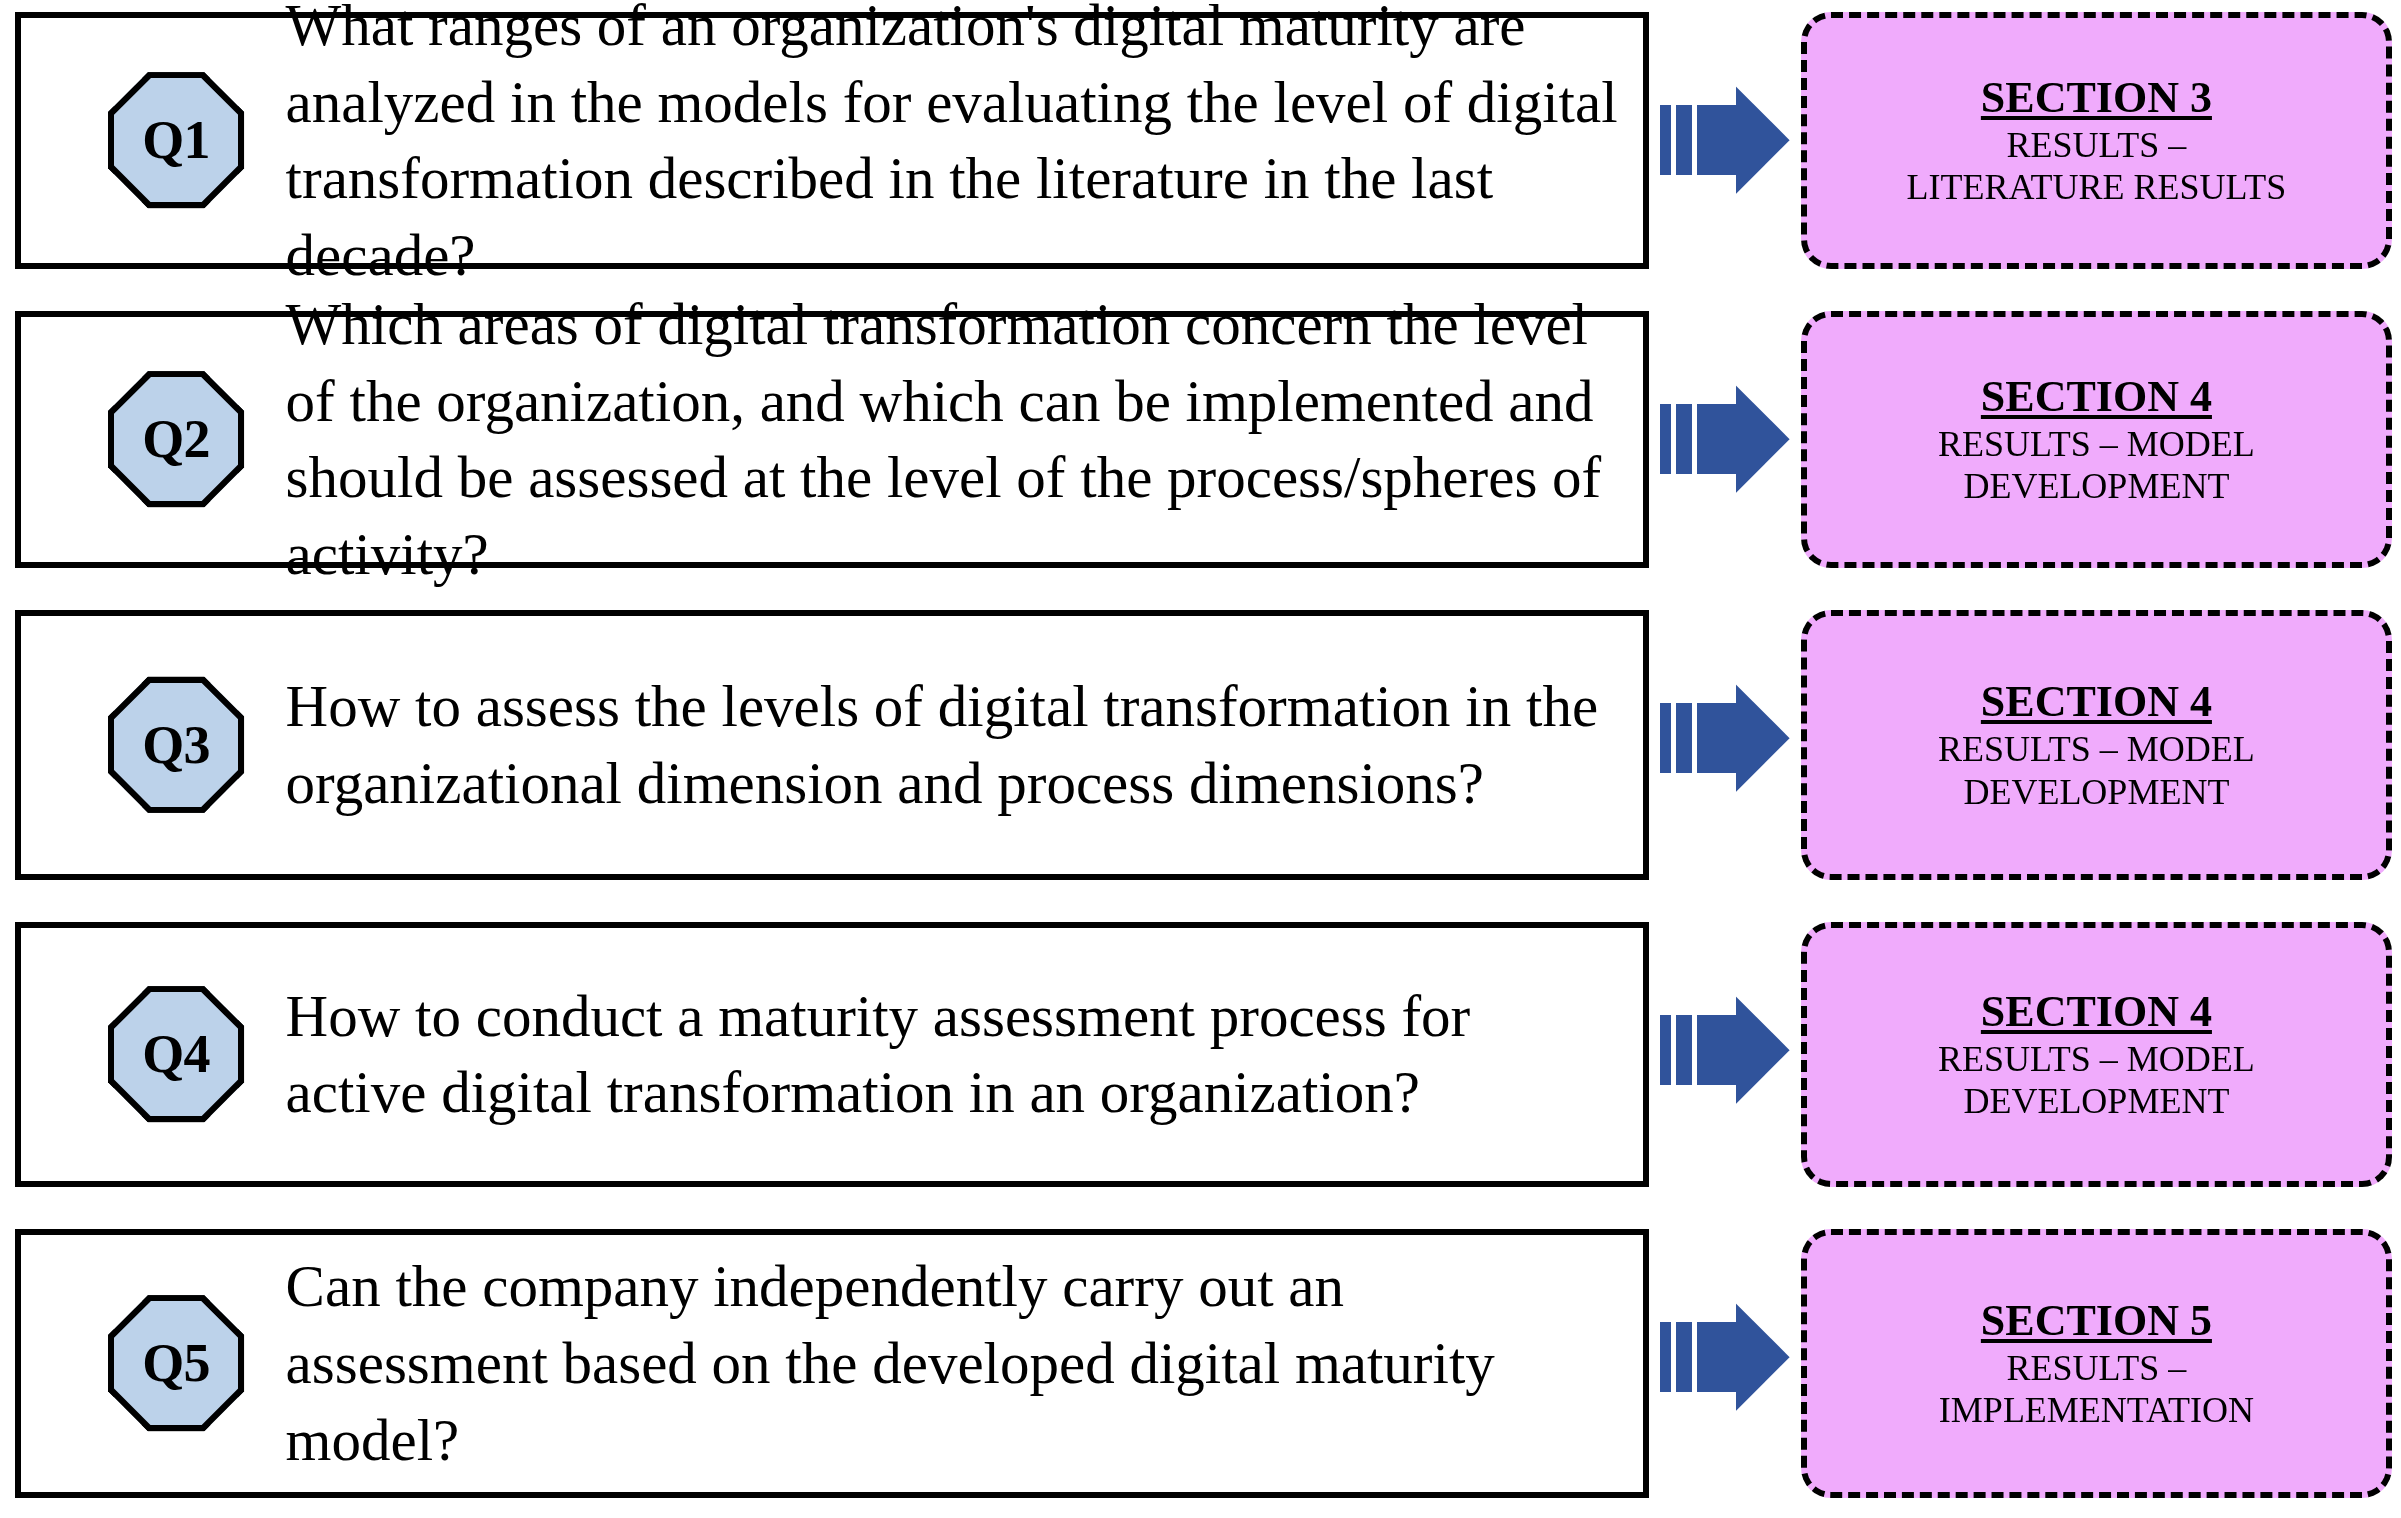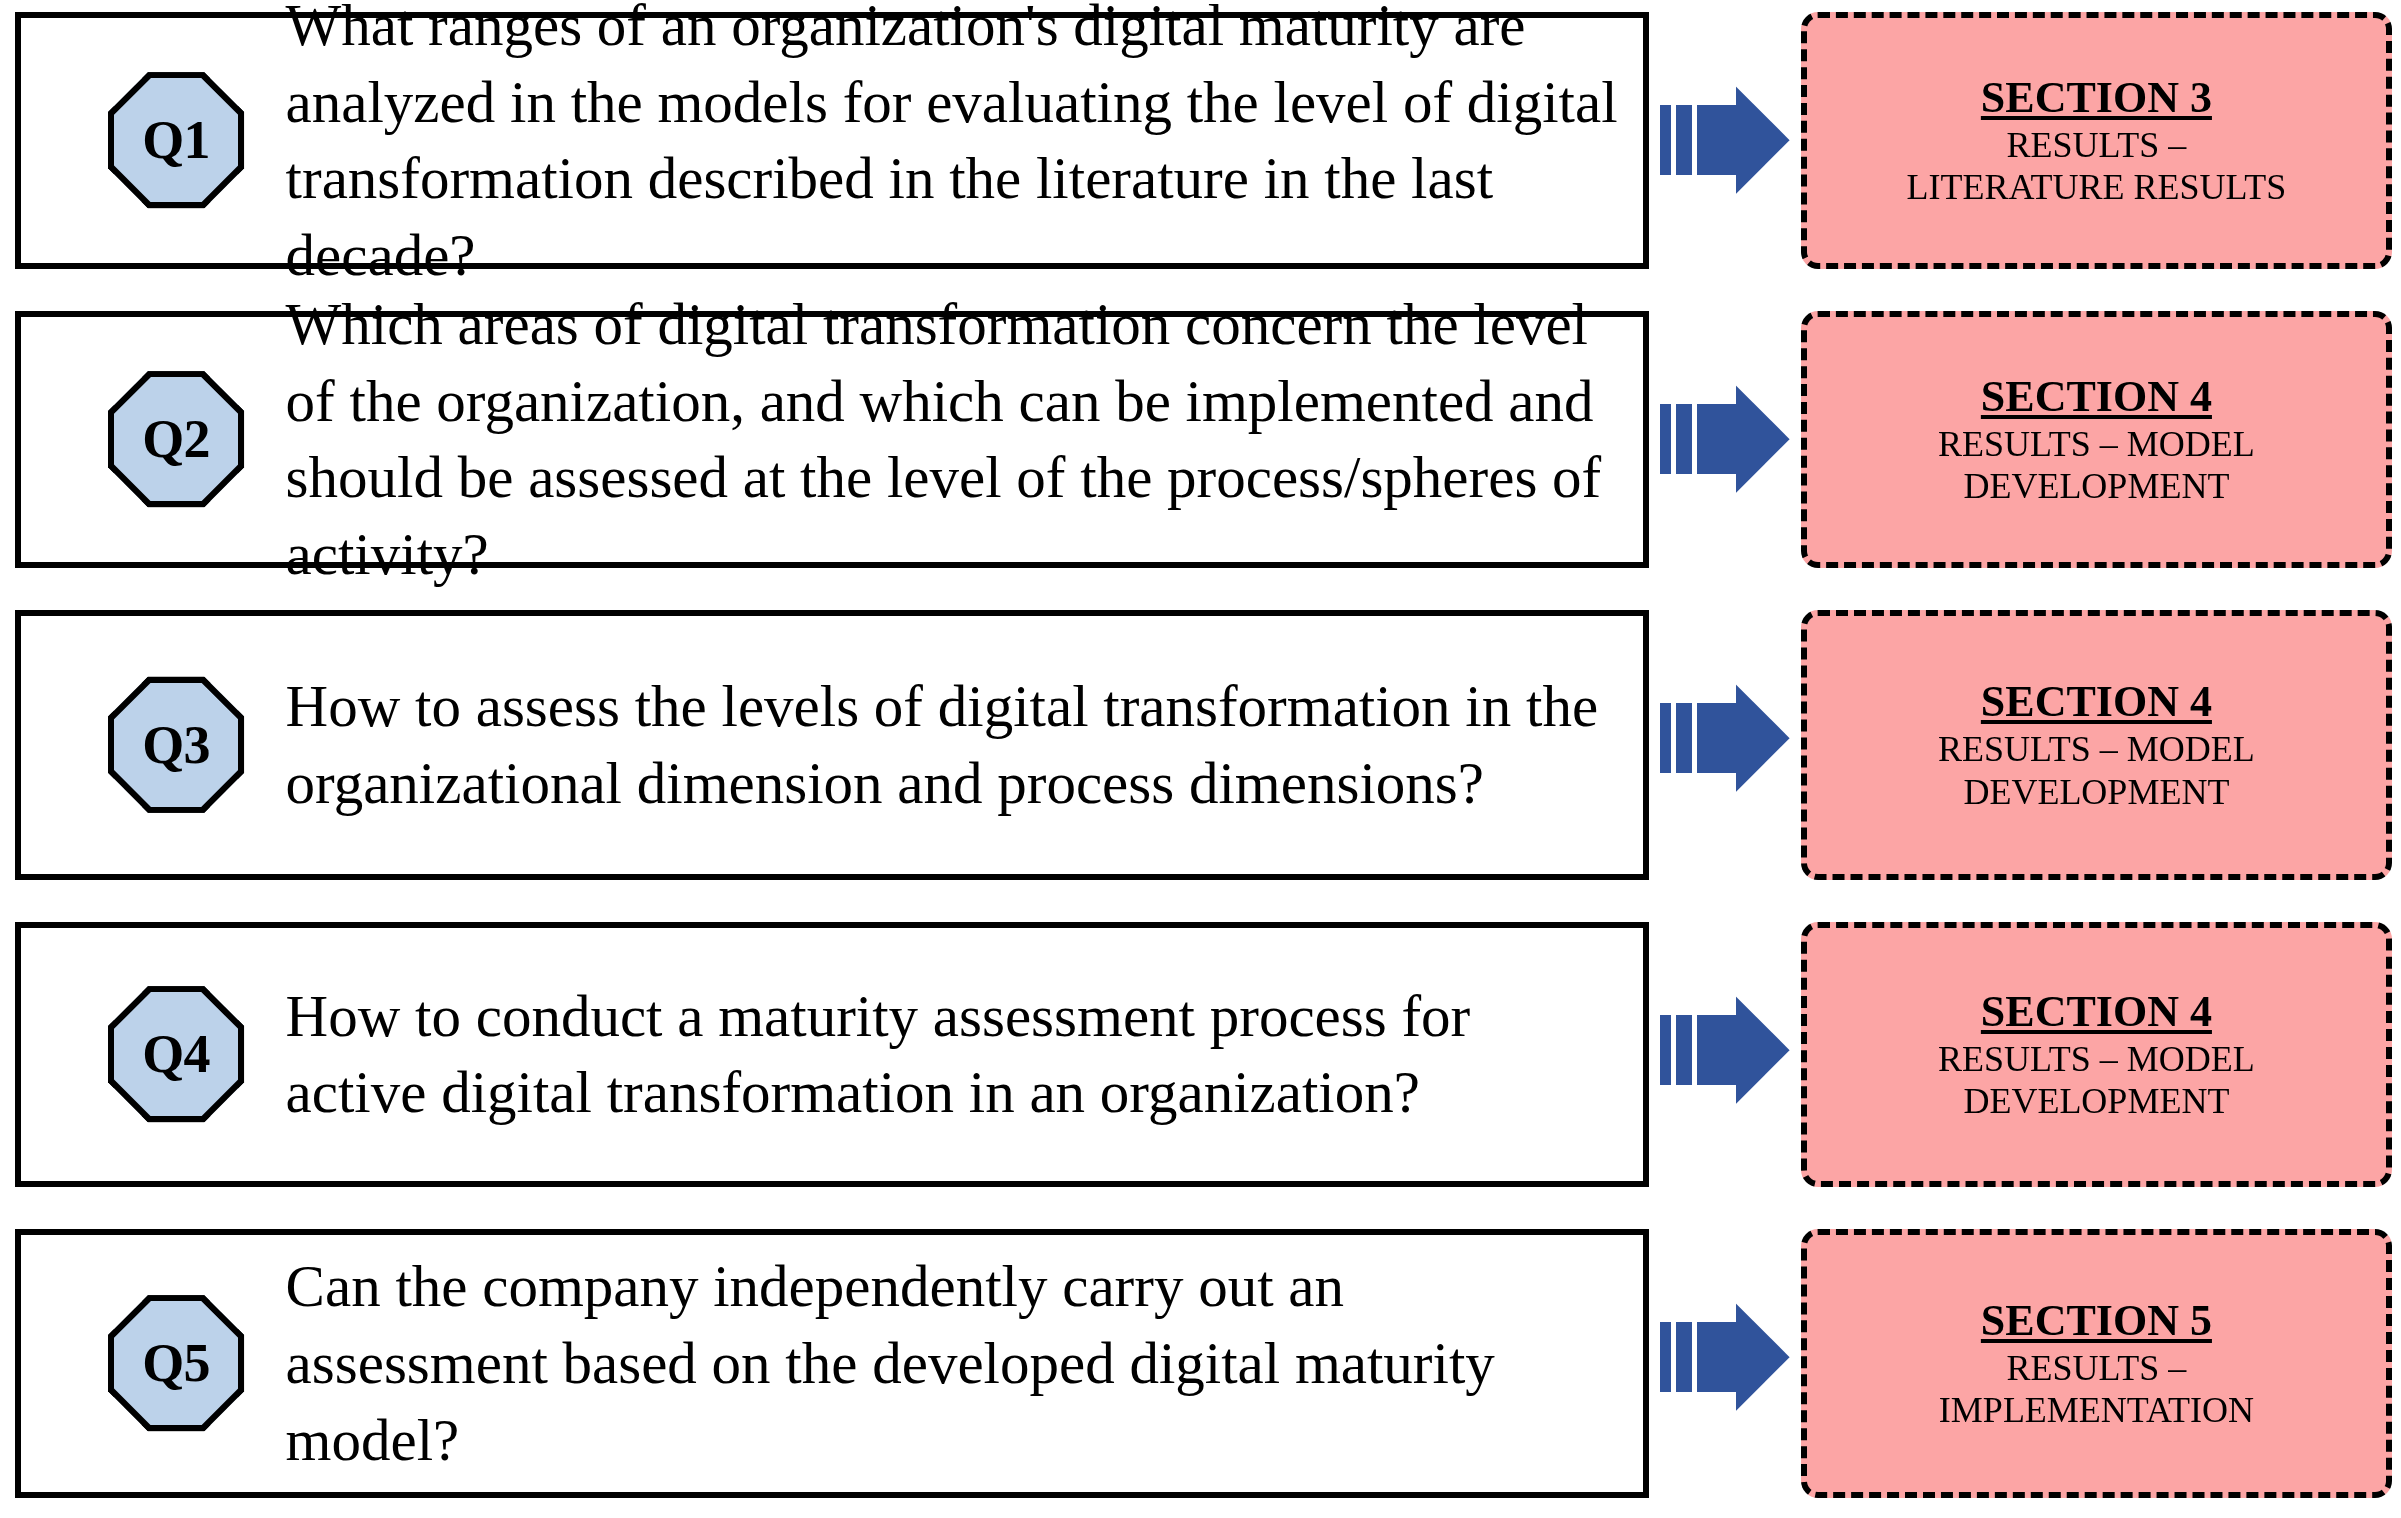--- a/index.html
+++ b/index.html
@@ -141,23 +141,23 @@
     height: 108px;
     background: #30539b;
     -webkit-clip-path: polygon(0% 0%, 100% 50%, 0% 100%);
     clip-path: polygon(0% 0%, 100% 50%, 0% 100%);
   }
 
   
   .section-card {
     flex: 1 1 auto;
     box-sizing: border-box;
-    background: #fca5a5;
+    background: #f0abfc;
     border: 6.6px dashed #000000;
-    border-radius: 17px;
+    border-radius: 30px;
     display: flex;
     flex-direction: column;
     align-items: center;
     justify-content: center;
     text-align: center;
     padding: 5.8px 10.2px;
     margin-right: 4.4px;
   }
 
   .section-title {

